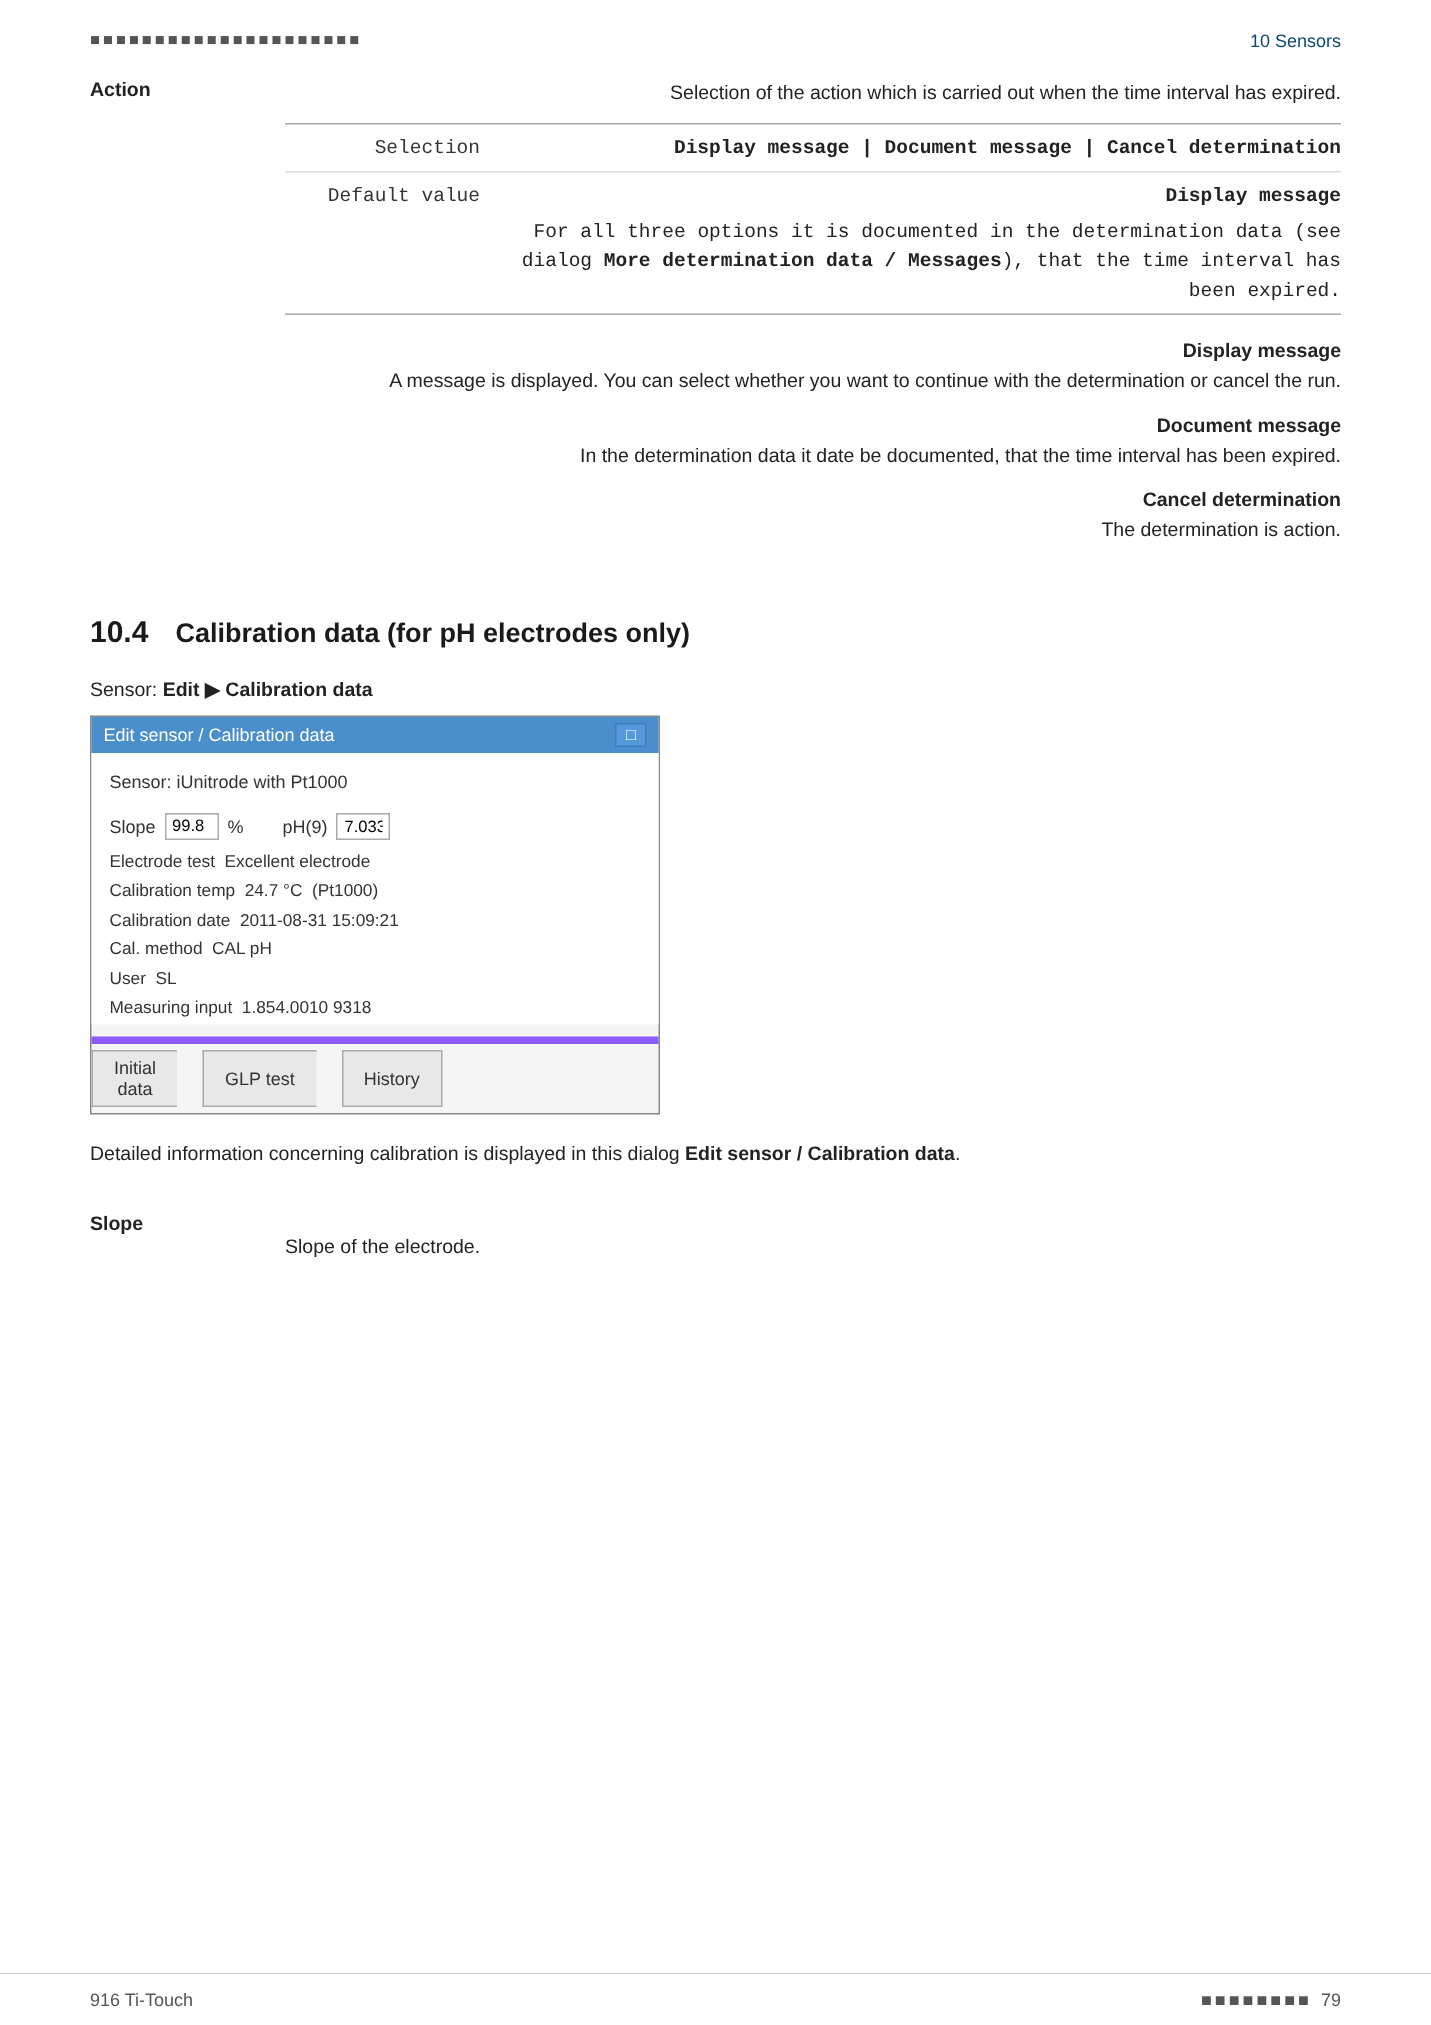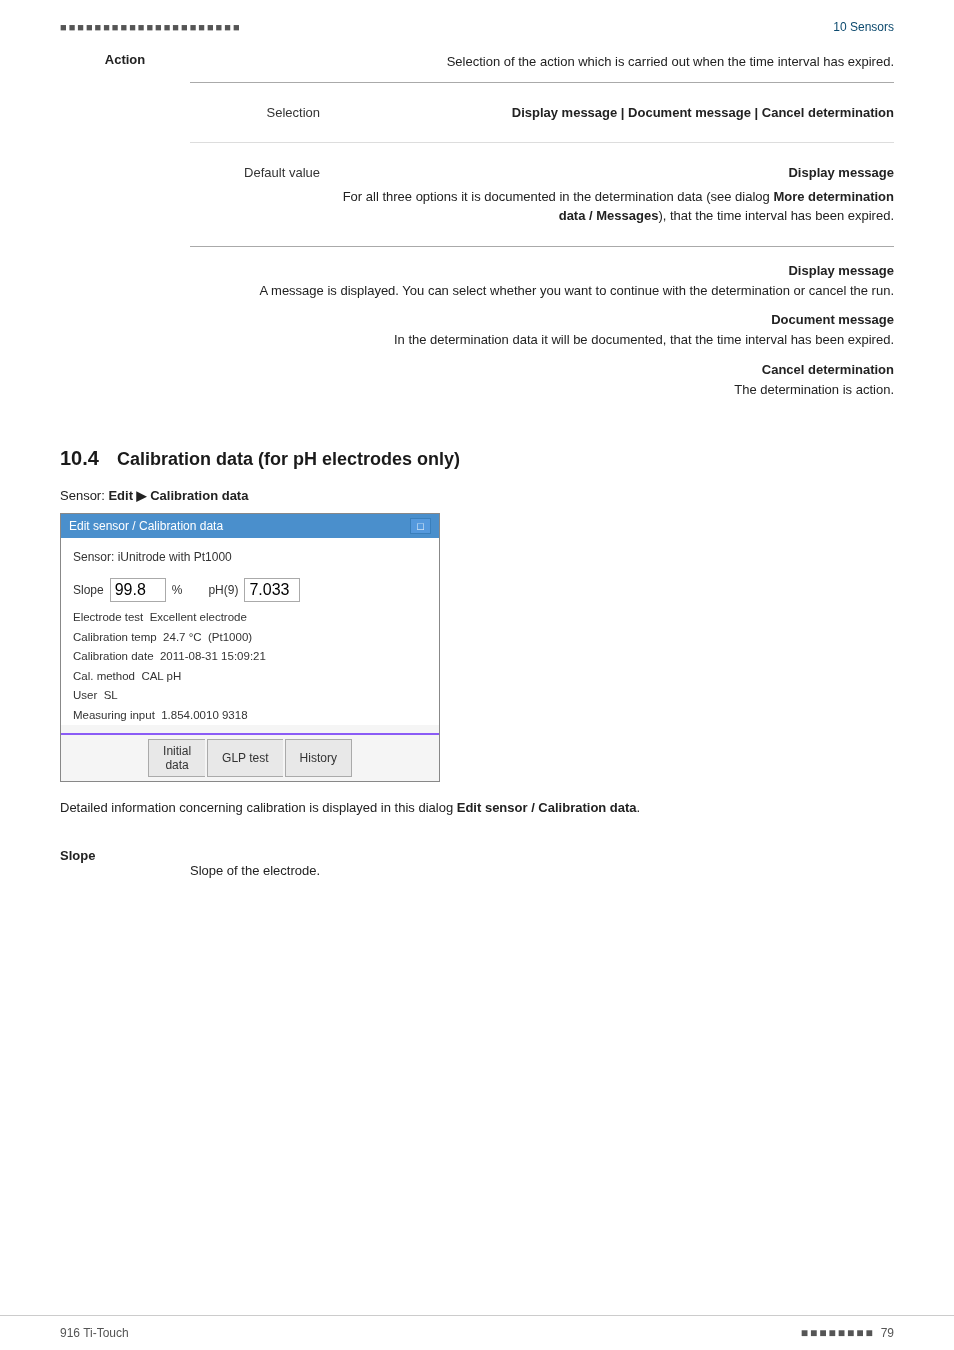--- a/index.html
+++ b/index.html
@@ -31,43 +31,43 @@
 
     .action-section {
       display: flex;
       margin-bottom: 10px;
     }
     .action-label {
       width: 130px;
       font-weight: bold;
       font-size: 13px;
       flex-shrink: 0;
-      text-align: center;
     }
     .action-content {
       flex: 1;
       text-align: right;
     }
     .action-desc {
       font-size: 13px;
       line-height: 1.5;
       margin-bottom: 10px;
     }
 
     .table-section {
       border-top: 1px solid #aaa;
       border-bottom: 1px solid #aaa;
       margin-bottom: 16px;
     }
     .table-row {
       display: flex;
-      padding: 20px 0;
+      padding: 6px 0;
       border-bottom: 1px solid #ddd;
       font-size: 13px;
       line-height: 1.5;
+      font-family: Liberation Mono, monospace;
     }
     .table-row:last-child {
       border-bottom: none;
     }
     .table-col-left {
       width: 130px;
       flex-shrink: 0;
       color: #333;
     }
     .table-col-right {
@@ -153,39 +153,39 @@
       margin-bottom: 6px;
     }
     .dialog-field-label {
       font-size: 12px;
       color: #333;
     }
     .dialog-field-input {
       border: 1px solid #aaa;
       background: #fff;
       padding: 2px 4px;
-      font-size: 16px;
-      width: 56px;
+      font-size: 11px;
+      width: 36px;
     }
     .dialog-field-unit {
       font-size: 12px;
       color: #333;
     }
     .dialog-info-rows {
       font-size: 11.5px;
       color: #333;
       line-height: 1.7;
       margin-bottom: 8px;
     }
     .dialog-buttons {
       display: flex;
-      justify-content: center;
-      border-top: 2px solid #8b5cf6;
+      justify-content: flex-start;
+      border-top: 5px solid #8b5cf6;
       padding: 4px 0;
-      gap: 2px;
+      gap: 17px;
     }
     .dialog-btn {
       background: #e8e8e8;
       border: 1px solid #aaa;
       padding: 4px 14px;
       font-size: 12px;
       cursor: pointer;
       color: #333;
     }
     .dialog-btn:not(:last-child) {
@@ -258,21 +258,21 @@
       </div>
     </div>
 
     <div class="sub-section">
       <div class="sub-section-title">Display message</div>
       <div class="sub-section-text">A message is displayed. You can select whether you want to continue with the determination or cancel the run.</div>
     </div>
 
     <div class="sub-section">
       <div class="sub-section-title">Document message</div>
-      <div class="sub-section-text">In the determination data it will be documented, that the time interval has been expired.</div>
+      <div class="sub-section-text">In the determination data it date be documented, that the time interval has been expired.</div>
     </div>
 
     <div class="sub-section">
       <div class="sub-section-title">Cancel determination</div>
       <div class="sub-section-text">The determination is action.</div>
     </div>
   </div>
 </div>
 
 <div class="chapter-heading">

